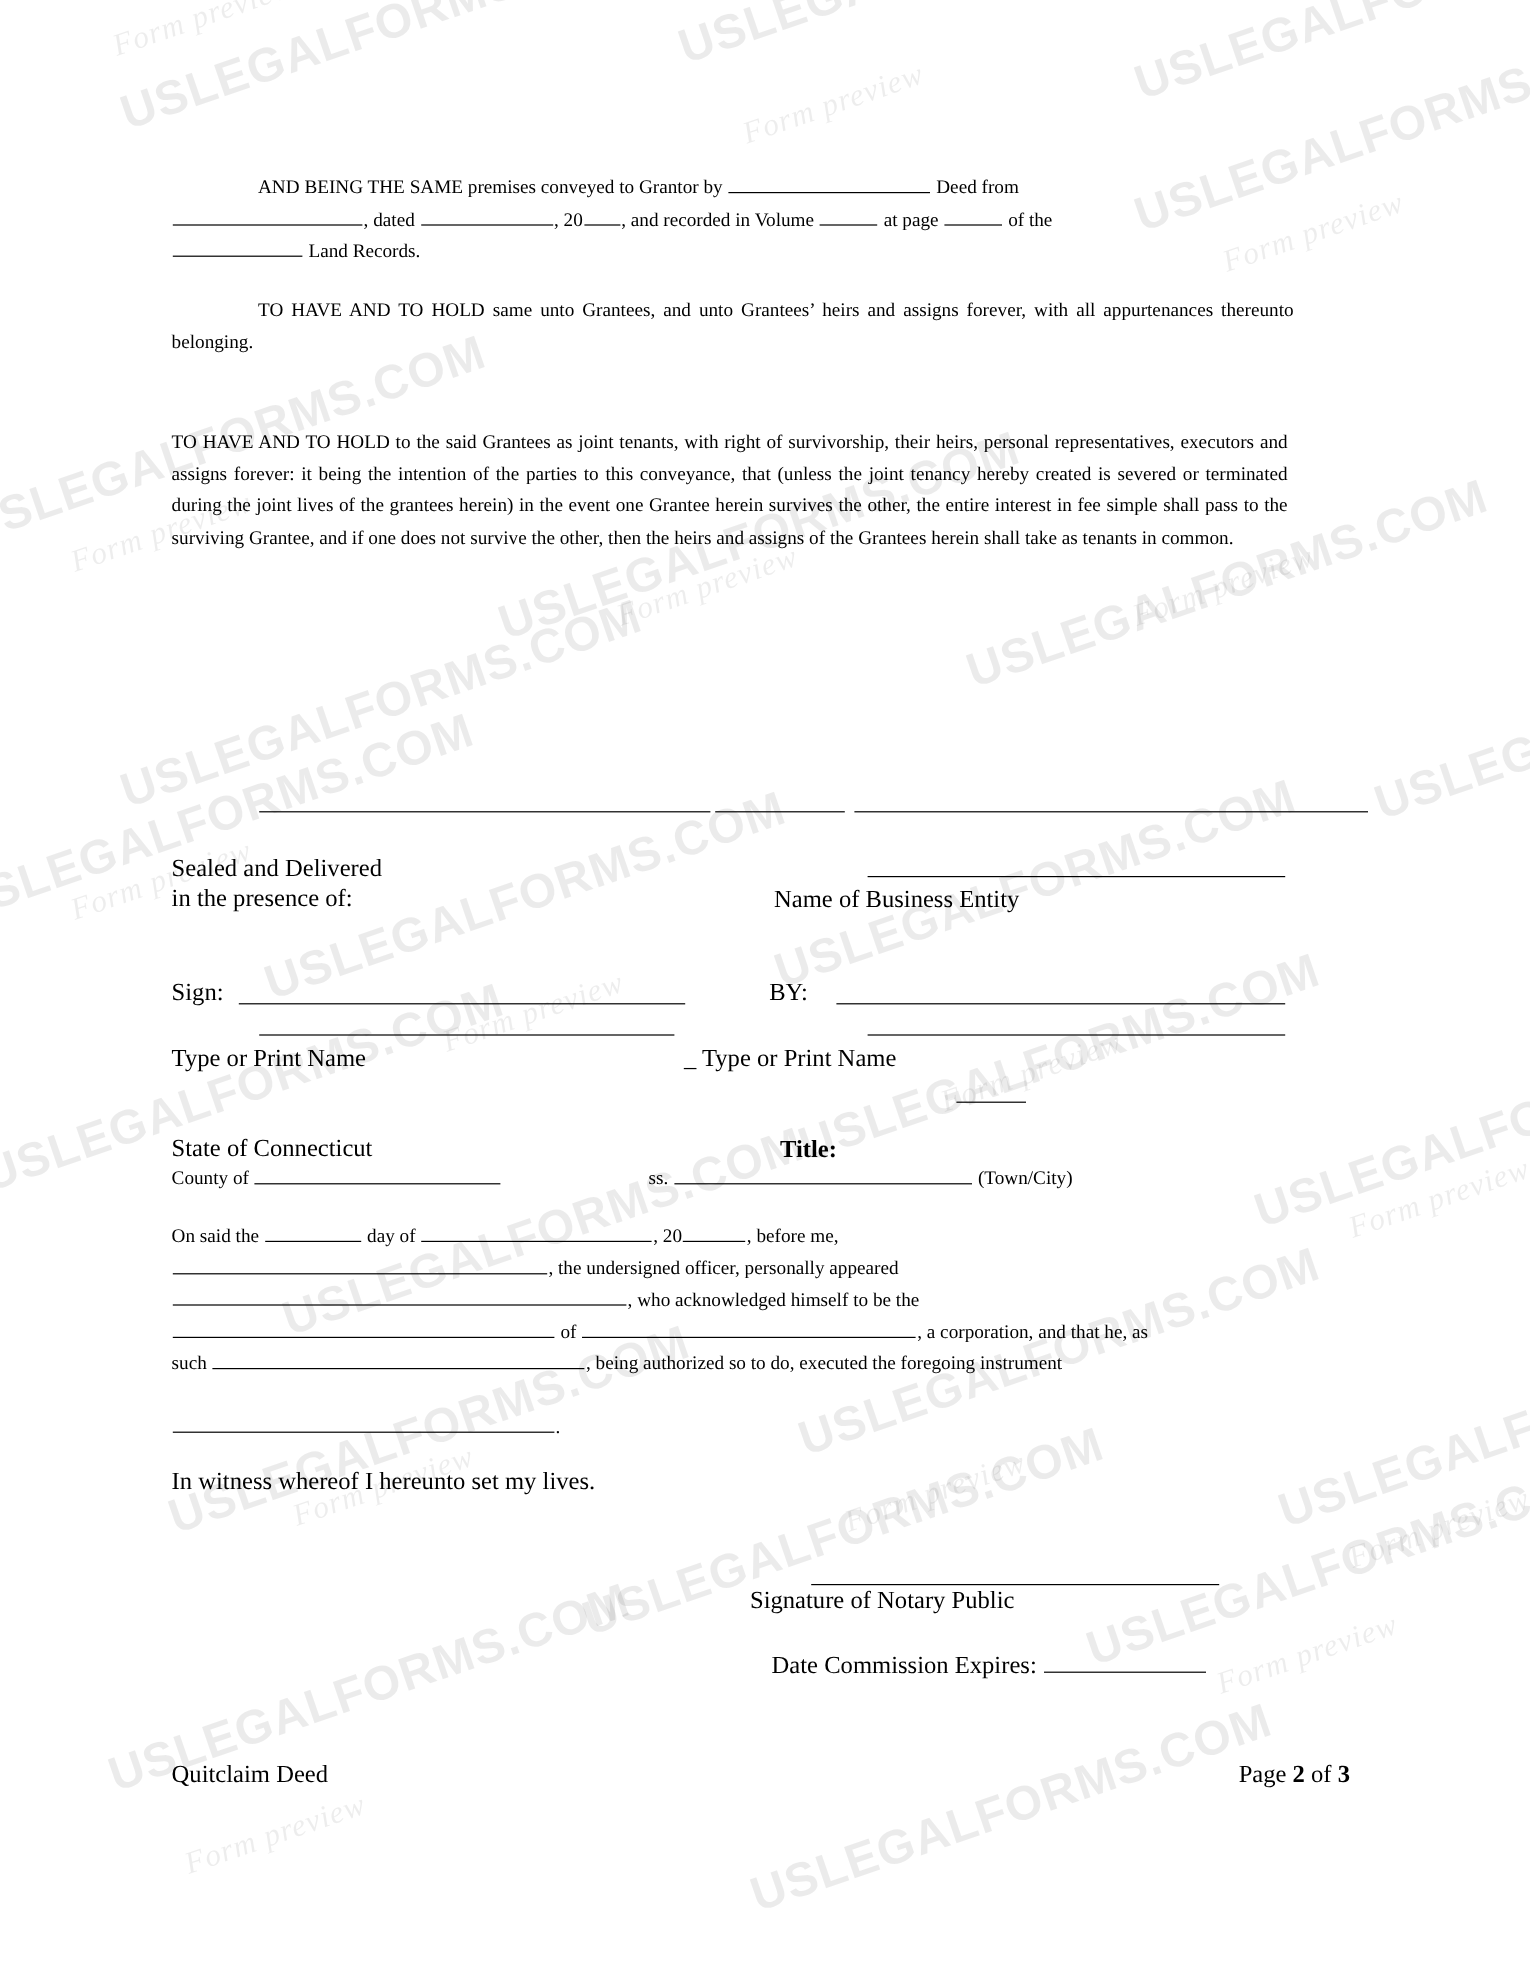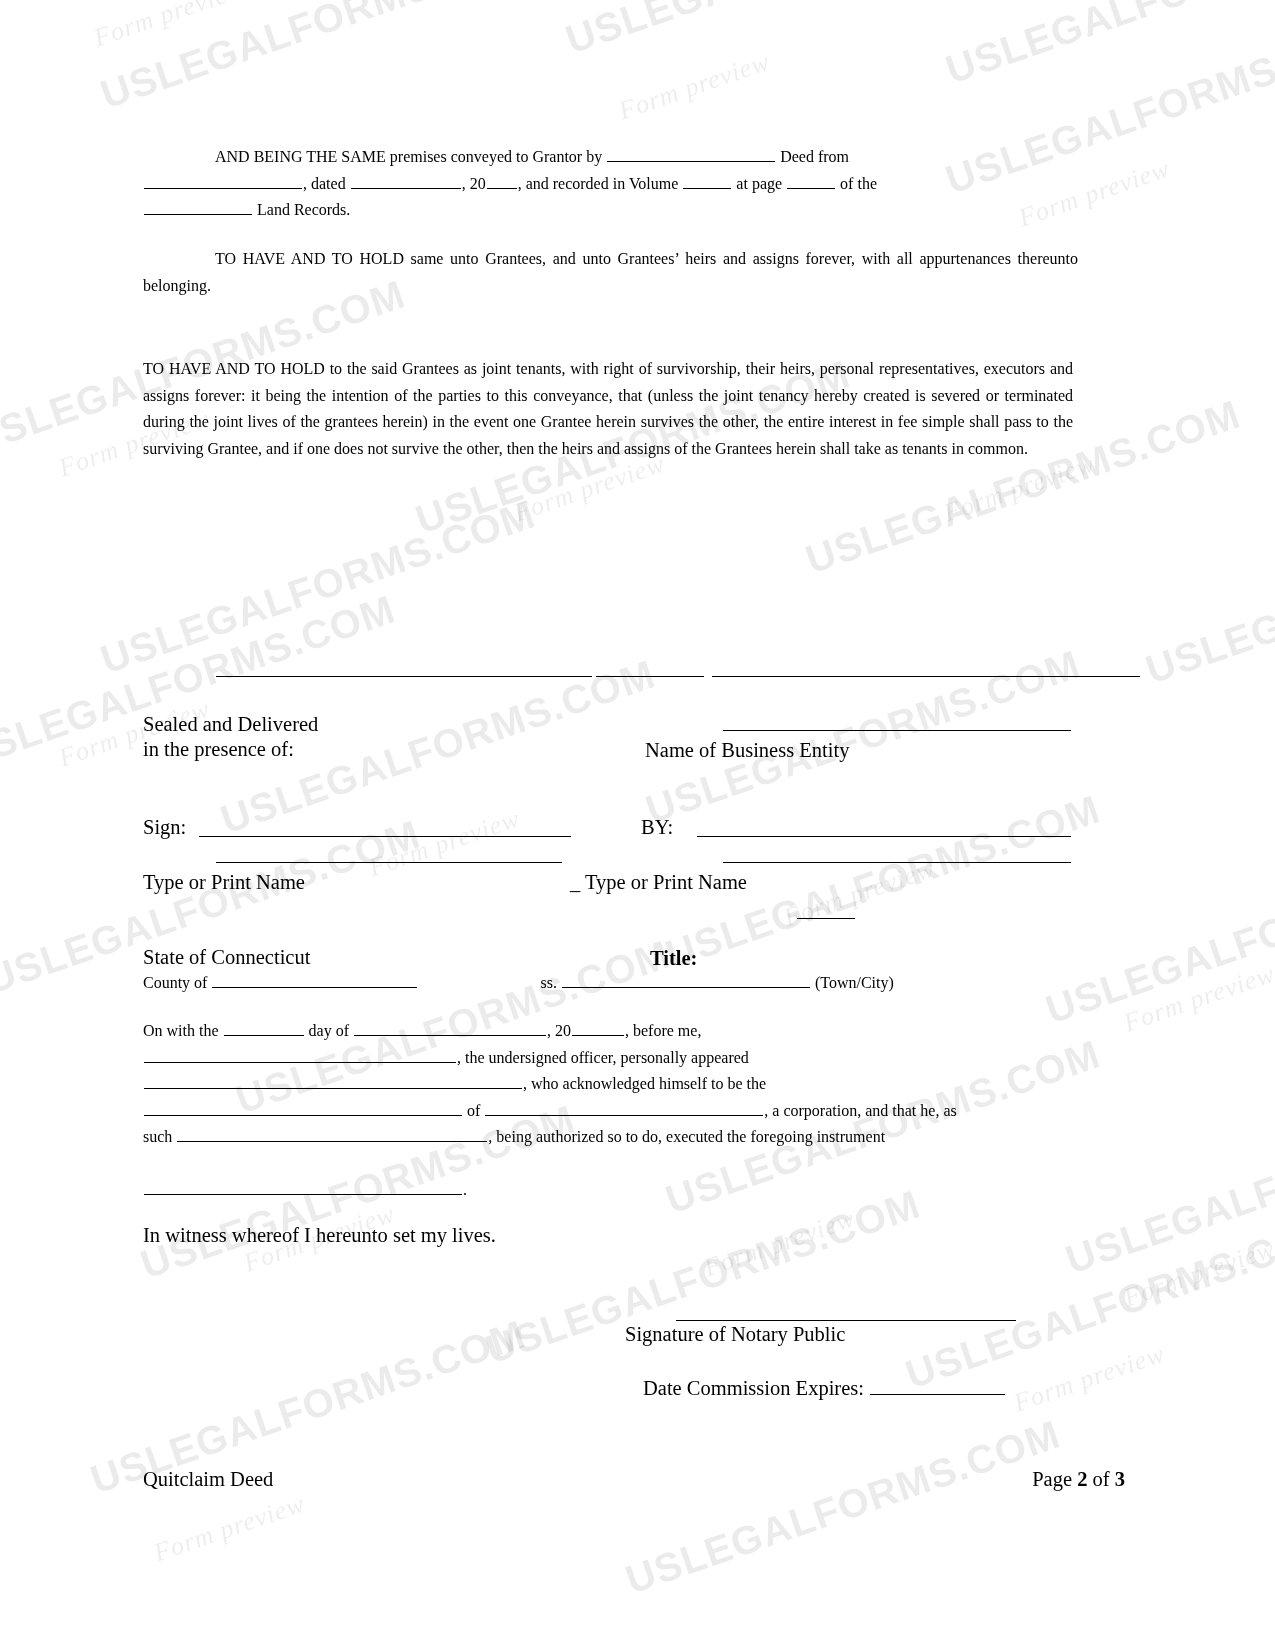--- a/index.html
+++ b/index.html
@@ -185,21 +185,21 @@
 
     <div class="lbl bold" style="left:650px; top:946px;">Title:</div>
     <div class="rule" style="left:797px; top:918px; width:58px;"></div>
 
     <div class="lbl" style="left:143px; top:945px;">State of Connecticut</div>
     <div class="blk nj" style="left:143px; top:970px; width:935px;">
       <span>County of </span><span class="ul" style="width:205px;"></span><span style="display:inline-block;width:122px;"></span><span>ss. </span><span class="ul" style="width:248px;"></span><span> (Town/City)</span>
     </div>
 
     <div class="blk nj" style="left:143px; top:1018px; width:935px;">
-      <span>On with the </span><span class="ul" style="width:80px;"></span><span> day of </span><span class="ul" style="width:192px;"></span><span>, 20</span><span class="ul" style="width:52px;"></span><span>, before me,</span><br>
+      <span>On said the </span><span class="ul" style="width:80px;"></span><span> day of </span><span class="ul" style="width:192px;"></span><span>, 20</span><span class="ul" style="width:52px;"></span><span>, before me,</span><br>
       <span class="ul" style="width:312px;"></span><span>, the undersigned officer, personally appeared</span><br>
       <span class="ul" style="width:378px;"></span><span>, who acknowledged himself to be the</span><br>
       <span class="ul" style="width:318px;"></span><span> of </span><span class="ul" style="width:278px;"></span><span>, a corporation, and that he, as</span><br>
       <span>such </span><span class="ul" style="width:310px;"></span><span>, being authorized so to do, executed the foregoing instrument</span><br>
       <br>
       <span class="ul" style="width:318px;"></span><span>.</span>
     </div>
 
     <div class="lbl" style="left:143px; top:1223px;">In witness whereof I hereunto set my lives.</div>
 

